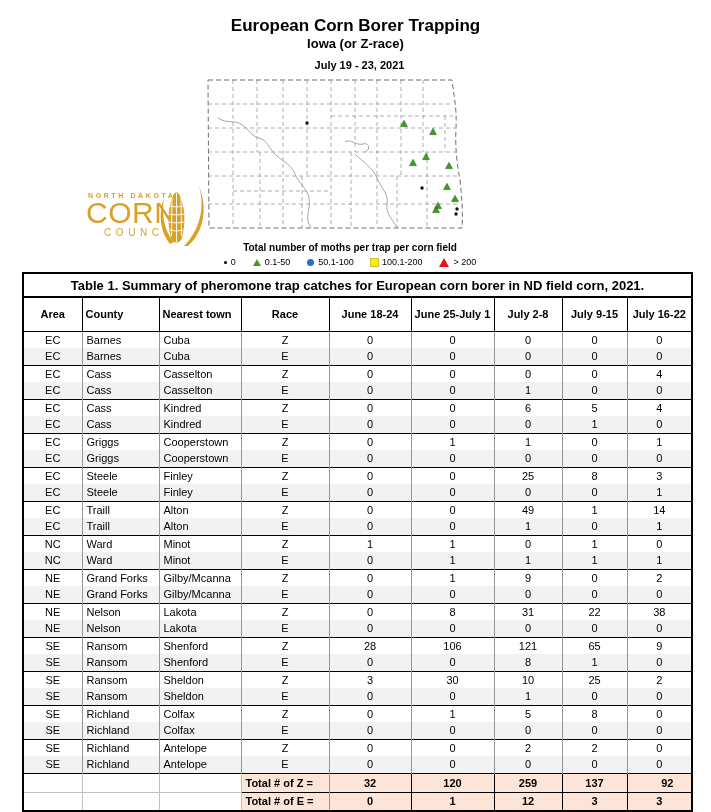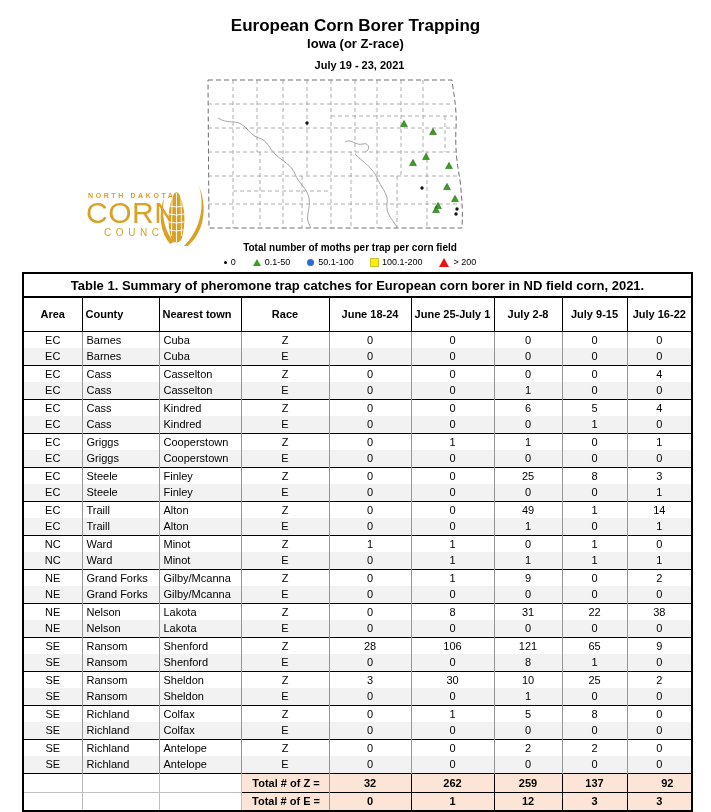--- a/index.html
+++ b/index.html
@@ -42,21 +42,21 @@
   tbody tr{height:17px;}
   tbody td{border-left:1px solid #969696;border-right:1px solid #969696;padding:0 4px;}
   td.a-c{text-align:center;} td.a-l{text-align:left;}
   tr.e-row td{background:#f2f2f2;}
   tr.pair-start td{border-top:1.4px solid #000;}
   tr.total-row{height:19px;}
   tr.total-row td{font-weight:bold;}
   tr.total-first td{border-top:1.6px solid #000;}
   tr.total-row td.blank{background:#fff;border-left:1px solid #bfbfbf;border-right:1px solid #bfbfbf;}
   tr.total-row:not(.total-first) td.blank{border-top:1px solid #bfbfbf;}
-  tr.total-row td.tlabel{text-align:center;border-left:1.4px solid #000;padding-right:2px;}
+  tr.total-row td.tlabel{text-align:left;border-left:1.4px solid #000;padding-right:2px;}
   tr.total-row td.tval{text-align:center;border-left:1.8px solid #000;border-right:1.8px solid #000;}
   tr.total-row:not(.total-first) td.tlabel,
   tr.total-row:not(.total-first) td.tval{border-top:1px solid #000;}
 </style>
 </head>
 <body>
 
 <div class="hdr">
   <div class="title">European Corn Borer Trapping</div>
   <div class="subtitle">Iowa (or Z-race)</div>
@@ -478,21 +478,21 @@
           <td class="a-c">0</td>
           <td class="a-c">0</td>
           <td class="a-c">0</td>
         </tr>
         <tr class="total-row total-first">
           <td class="blank"></td>
           <td class="blank"></td>
           <td class="blank"></td>
           <td class="tlabel" style="background: rgb(252, 228, 214);">Total # of Z =</td>
           <td class="tval" style="background: rgb(252, 228, 214);">32</td>
-          <td class="tval" style="background: rgb(252, 228, 214);">262</td>
+          <td class="tval" style="background: rgb(252, 228, 214);">120</td>
           <td class="tval" style="background: rgb(252, 228, 214);">259</td>
           <td class="tval" style="background: rgb(252, 228, 214);">137</td>
           <td class="tval" style="background: rgb(252, 228, 214); padding-left: 20px;">92</td>
         </tr>
         <tr class="total-row">
           <td class="blank"></td>
           <td class="blank"></td>
           <td class="blank"></td>
           <td class="tlabel" style="background: rgb(252, 228, 214);">Total # of E =</td>
           <td class="tval" style="background: rgb(252, 228, 214);">0</td>

